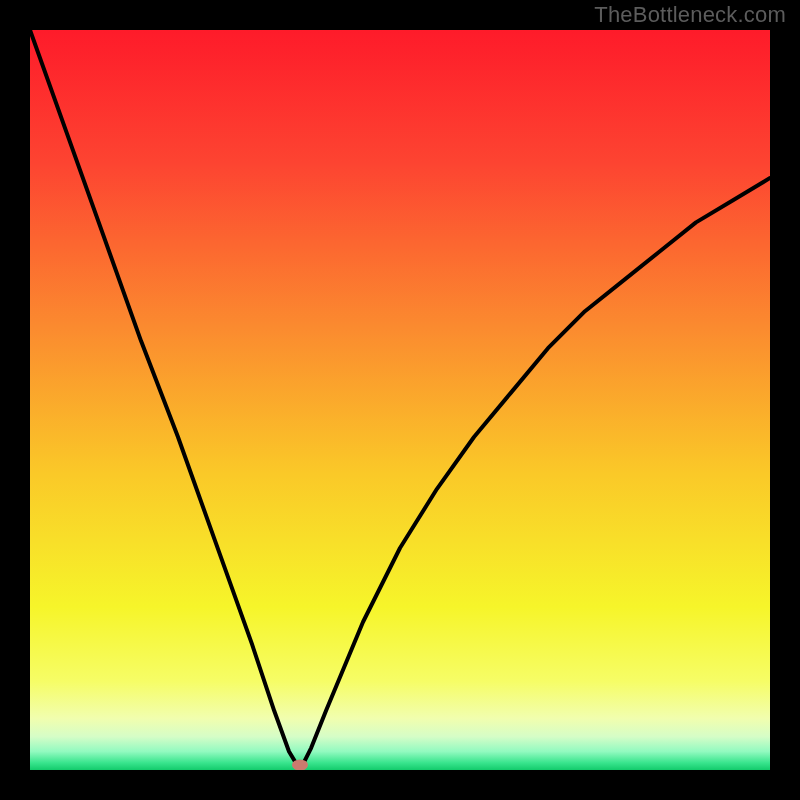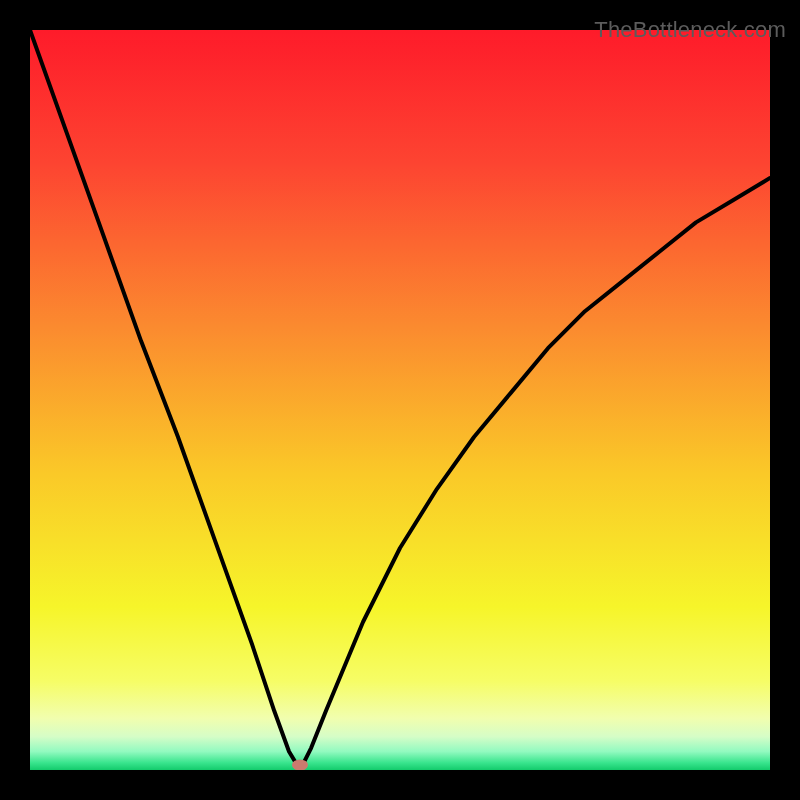--- a/index.html
+++ b/index.html
@@ -13,21 +13,20 @@
   }
   .watermark {
     position: absolute;
     top: 2px;
     right: 14px;
     color: #5c5c5c;
     font-size: 22px;
     font-weight: 500;
     letter-spacing: 0.2px;
     z-index: 20;
-    margin-top: 15px;
   }
   .plot-area {
     position: absolute;
     left: 30px;
     top: 30px;
     width: 740px;
     height: 740px;
     overflow: hidden;
   }
   .gradient {

